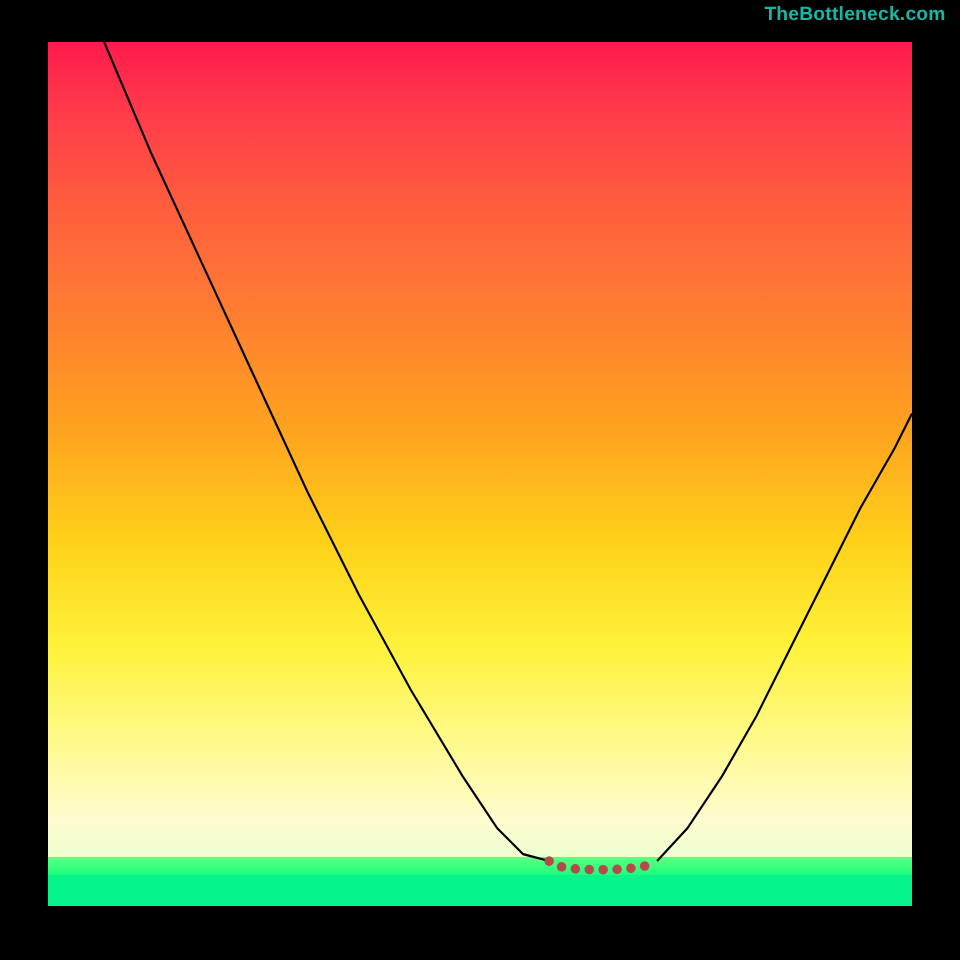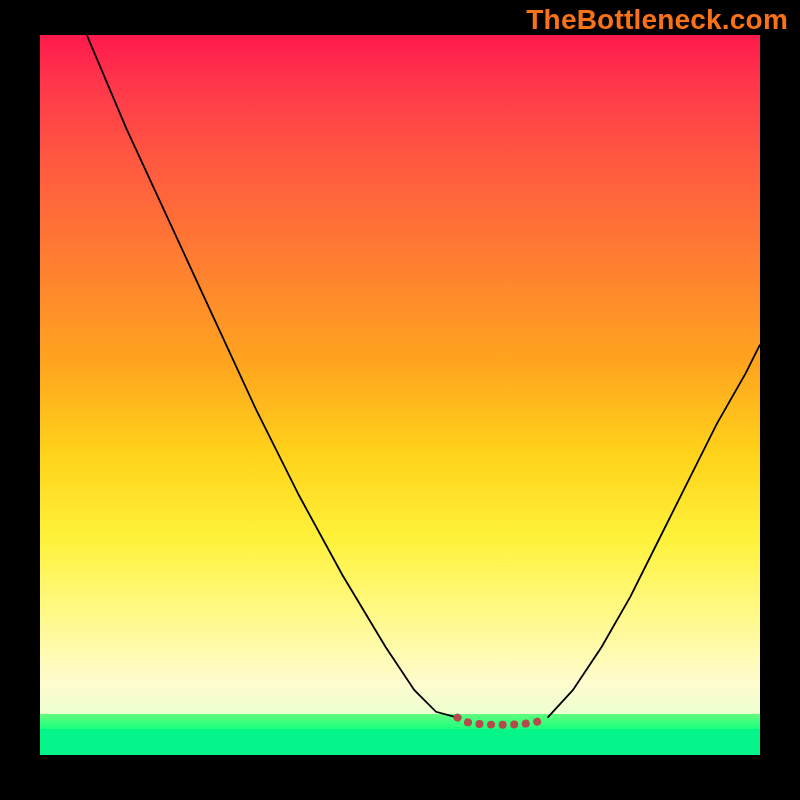--- a/index.html
+++ b/index.html
@@ -14,22 +14,22 @@
   .wrap {
     position: relative;
     width: 800px;
     height: 800px;
     background: #000;
   }
   .attribution {
     position: absolute;
     top: 4px;
     right: 12px;
-    color: #f97316;
-    font-size: 28px;
+    color: #14b8a6;
+    font-size: 16px;
     font-weight: bold;
     letter-spacing: 0.2px;
   }
   .plot {
     position: absolute;
     left: 40px;
     top: 35px;
     width: 720px;
     height: 720px;
     

